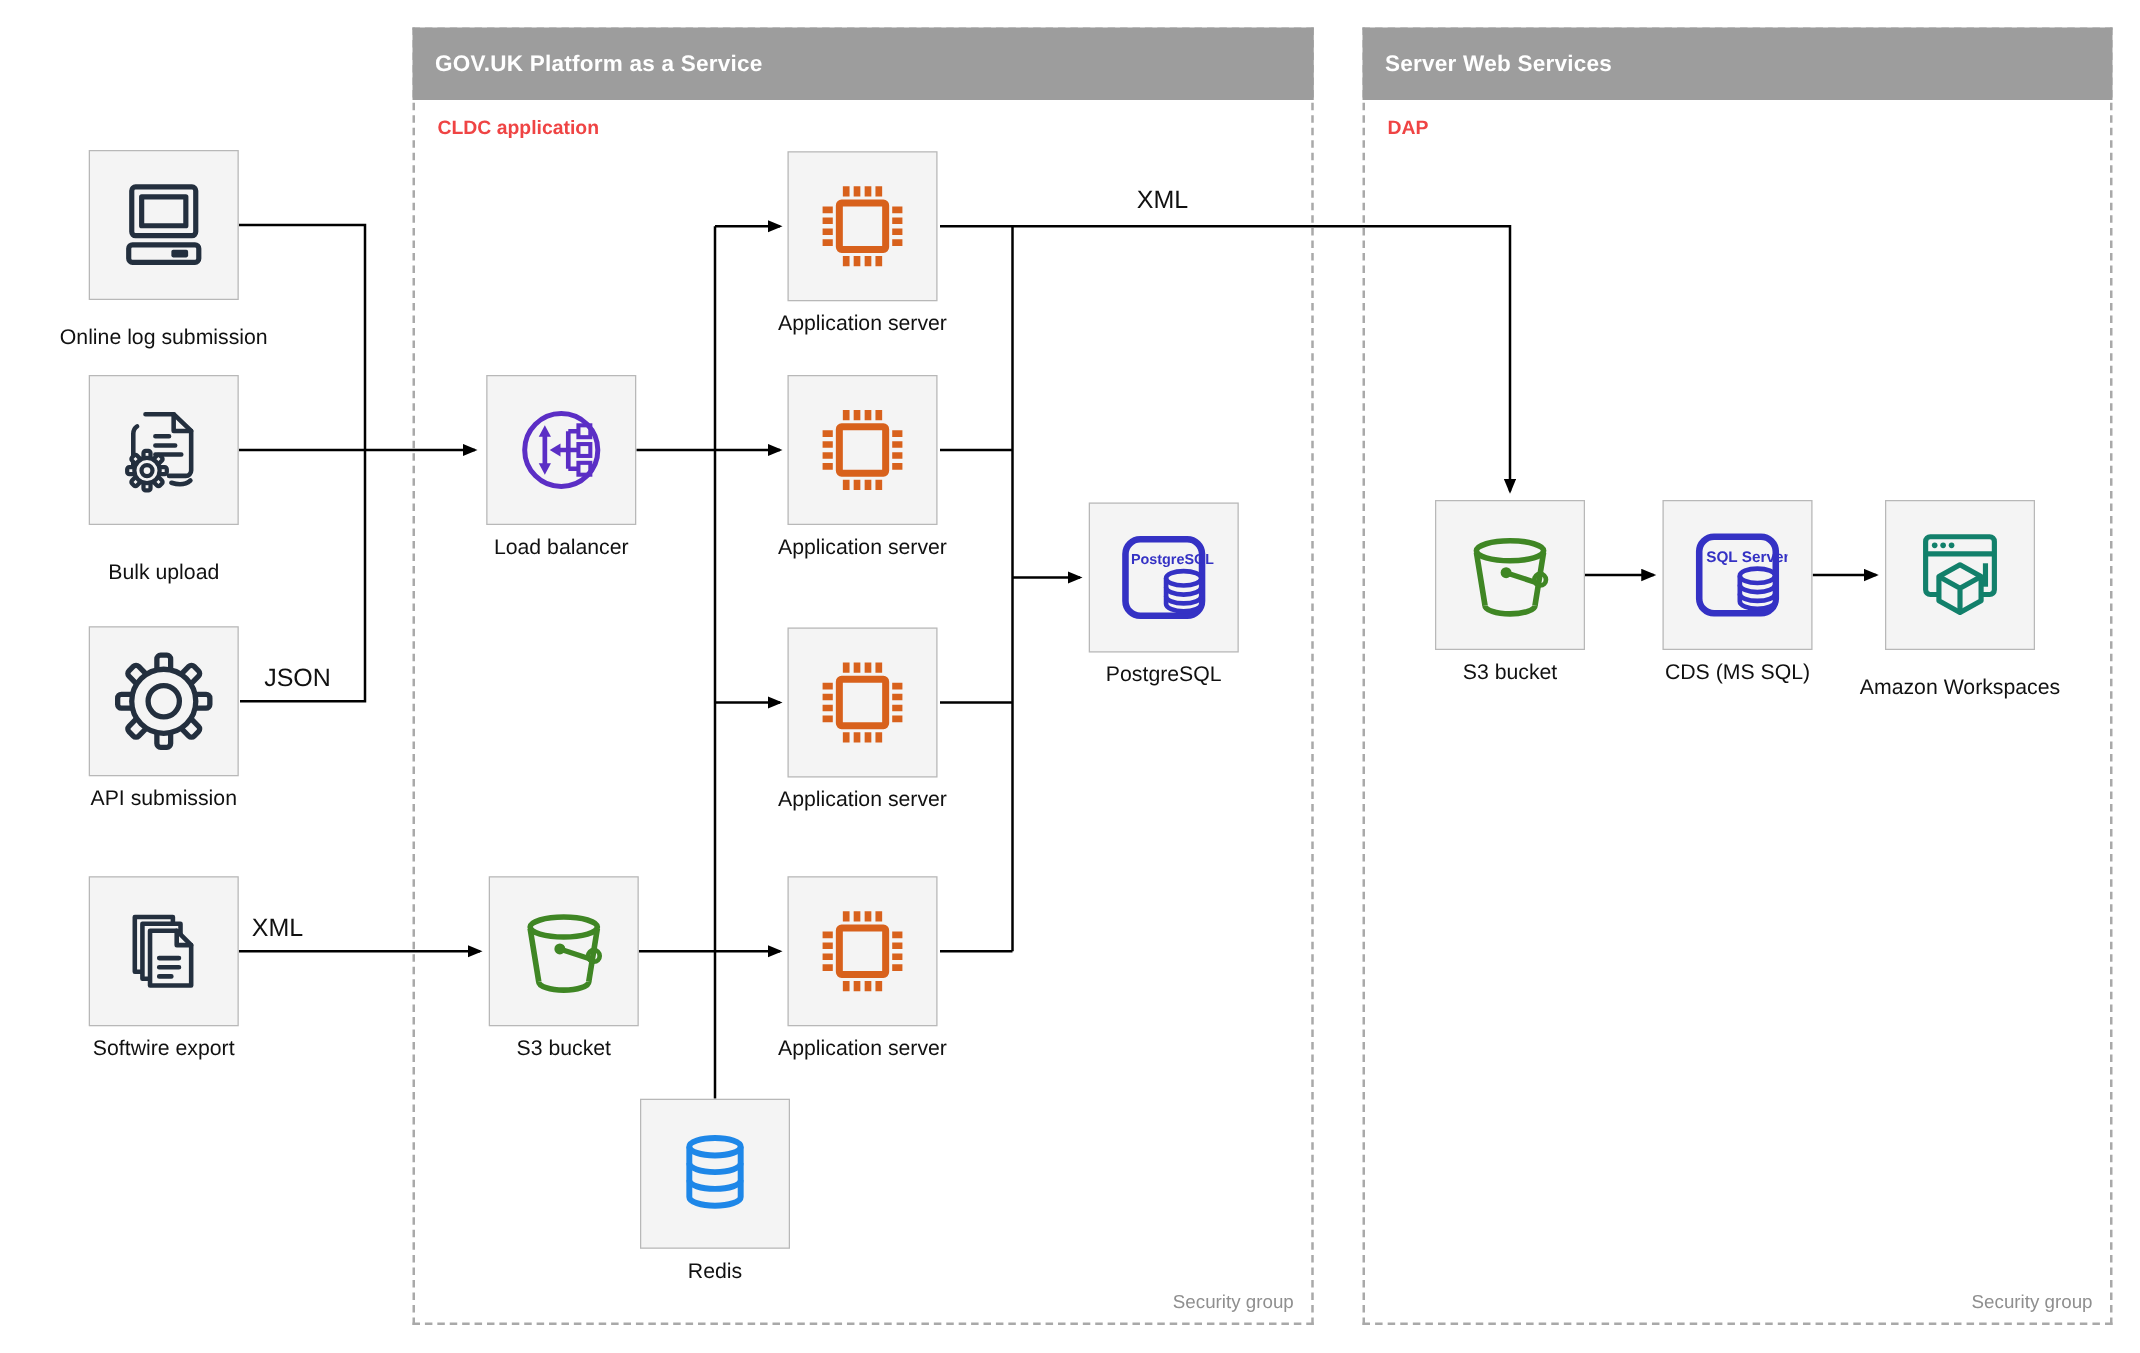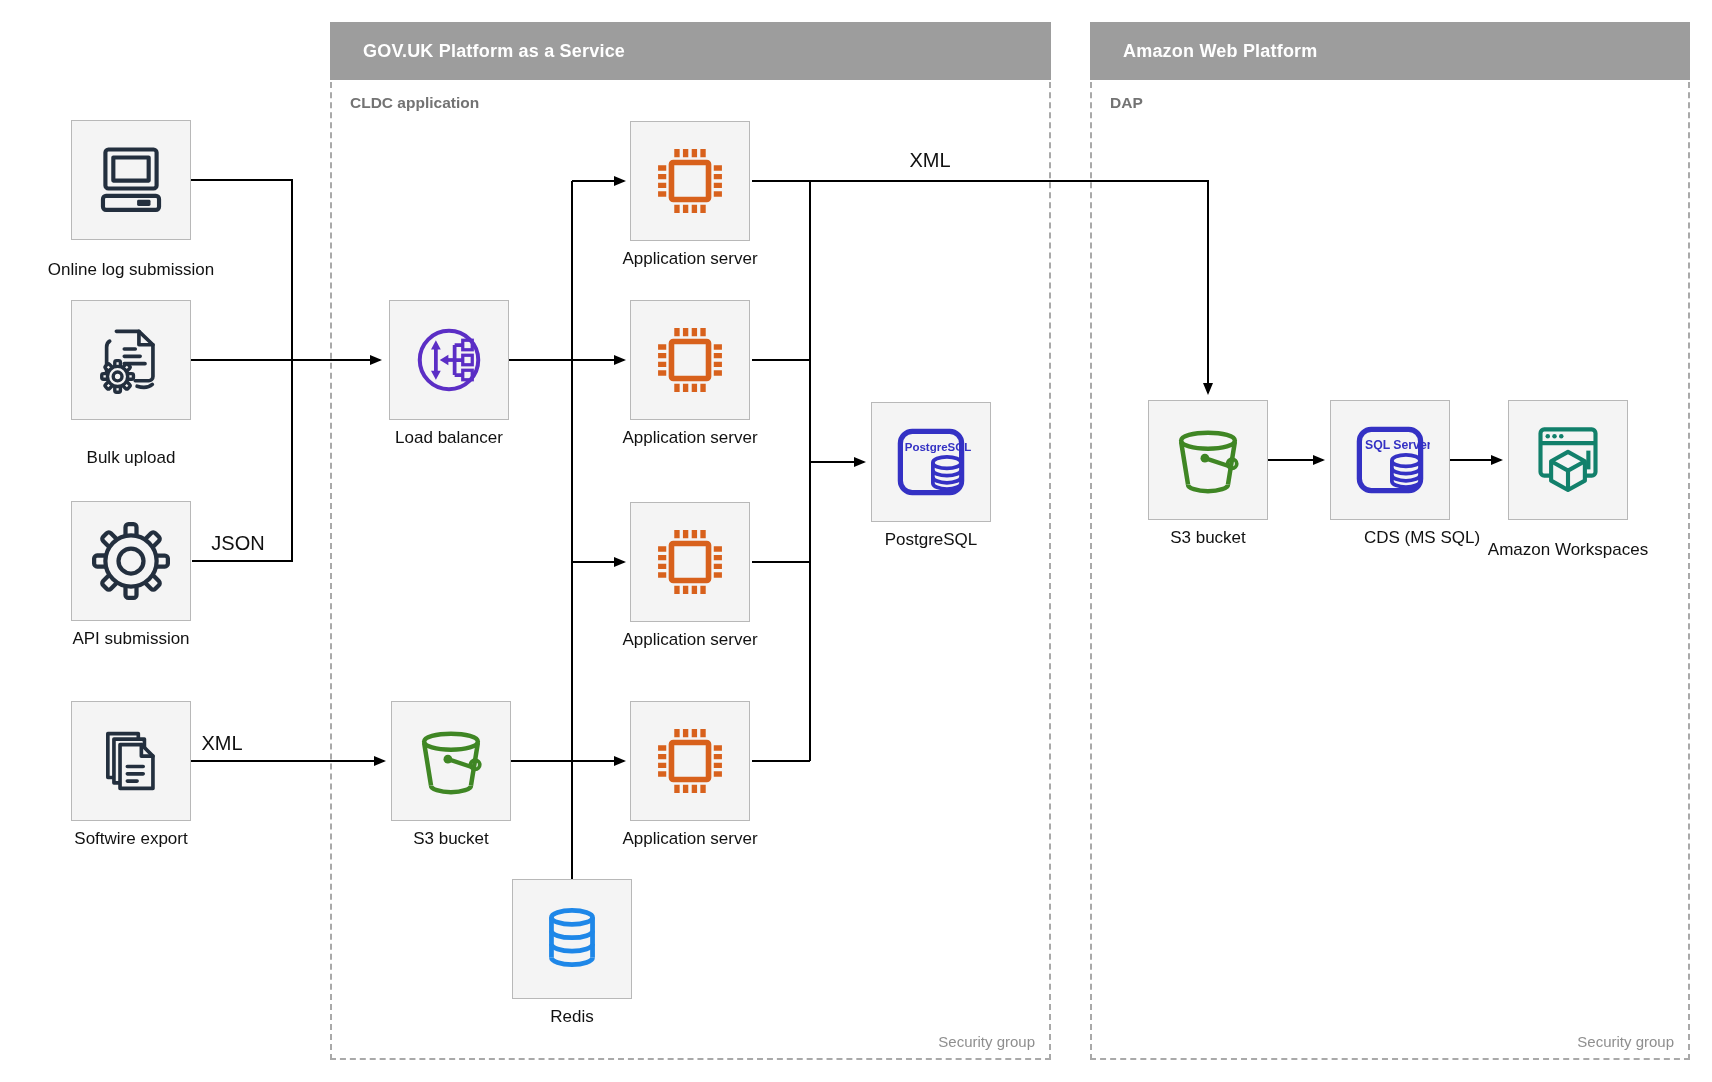--- a/index.html
+++ b/index.html
@@ -1,42 +1,42 @@
 <!DOCTYPE html>
 <html><head>
 <meta charset="utf-8">
 <style>
   html,body{margin:0;padding:0;background:#fff;}
   body{font-family:"Liberation Sans",sans-serif;}
   .canvas{position:relative;width:1712px;height:1082px;background:#fff;overflow:hidden;}
   .container{position:absolute;border:2px dashed #a9a9a9;box-sizing:border-box;}
   .chead{position:absolute;top:-2px;left:-2px;width:calc(100% + 4px);height:58px;background:#9d9d9d;
          color:#fff;font-weight:bold;font-size:18px;display:flex;align-items:center;
-         padding-left:33px;box-sizing:border-box;letter-spacing:.2px;}
-  .sublabel{position:absolute;top:70px;left:18px;font-weight:bold;font-size:15.5px;color:#737373;}
+         padding-left:18px;box-sizing:border-box;letter-spacing:.2px;}
+  .sublabel{position:absolute;top:70px;left:18px;font-weight:bold;font-size:15.5px;color:#ef4444;}
   .cfoot{position:absolute;right:14px;bottom:8px;font-size:15px;color:#8f8f8f;text-align:right;}
   .edges{position:absolute;left:0;top:0;}
   .node{position:absolute;width:120px;height:120px;background:#f4f4f4;border:1.5px solid #b8b8b8;
         box-sizing:border-box;display:flex;align-items:center;justify-content:center;}
   .nlabel{position:absolute;width:240px;text-align:center;font-size:17px;color:#111;}
   .elabel{position:absolute;width:80px;text-align:center;font-size:20px;color:#111;}
 </style>
 </head>
 <body>
 
 <div class="canvas">
 
   <section class="container" style="left:330px;top:22px;width:721px;height:1038px;">
     <header class="chead">GOV.UK Platform as a Service</header>
     <div class="sublabel">CLDC application</div>
     <div class="cfoot">Security group</div>
   </section>
 
   <section class="container" style="left:1090px;top:22px;width:600px;height:1038px;">
-    <header class="chead">Amazon Web Platform</header>
+    <header class="chead">Server Web Services</header>
     <div class="sublabel">DAP</div>
     <div class="cfoot">Security group</div>
   </section>
 
   <svg class="edges" width="1712" height="1082" viewBox="0 0 1712 1082">
     <defs>
       <marker id="arr" markerWidth="13" markerHeight="11" refX="10" refY="5" orient="auto" markerUnits="userSpaceOnUse">
         <path d="M0,0 L12,5 L0,10 z" fill="#000"></path>
       </marker>
     </defs>
@@ -270,21 +270,21 @@
       <rect x="7.5" y="7.5" width="49" height="49" rx="9.5" fill="none" stroke="#3431c4" stroke-width="4.2"></rect>
       <text x="12" y="23.5" font-size="9.8" font-weight="bold" fill="#3431c4">SQL Server</text>
       <path d="M33.5 32.5 a11.25 4.6 0 0 1 22.5 0 v16.5 a11.25 4.6 0 0 1 -22.5 0 z" fill="#f4f4f4"></path>
       <g fill="none" stroke="#3431c4" stroke-width="3">
         <ellipse cx="44.75" cy="32.5" rx="11.25" ry="4.6"></ellipse>
         <path d="M33.5 32.5 v16.5 a11.25 4.6 0 0 0 22.5 0 v-16.5"></path>
         <path d="M33.5 38.3 a11.25 4.6 0 0 0 22.5 0 M33.5 44 a11.25 4.6 0 0 0 22.5 0"></path>
       </g>
     </svg>
   </div>
-  <div class="nlabel" style="left:1302px;top:528px;">CDS (MS SQL)</div>
+  <div class="nlabel" style="left:1270px;top:528px;">CDS (MS SQL)</div>
 
   <div class="node" style="left:1508px;top:400px;">
     <svg viewBox="0 0 64 64" width="80" height="80">
       <g fill="none" stroke="#12806b" stroke-width="3.3">
         <rect x="10" y="7.5" width="44" height="37" rx="3"></rect>
         <path d="M10 18.5 H54"></path>
         <path d="M48.3 24.5 V39.5"></path>
       </g>
       <g fill="#12806b">
         <circle cx="15.8" cy="13" r="1.8"></circle>

